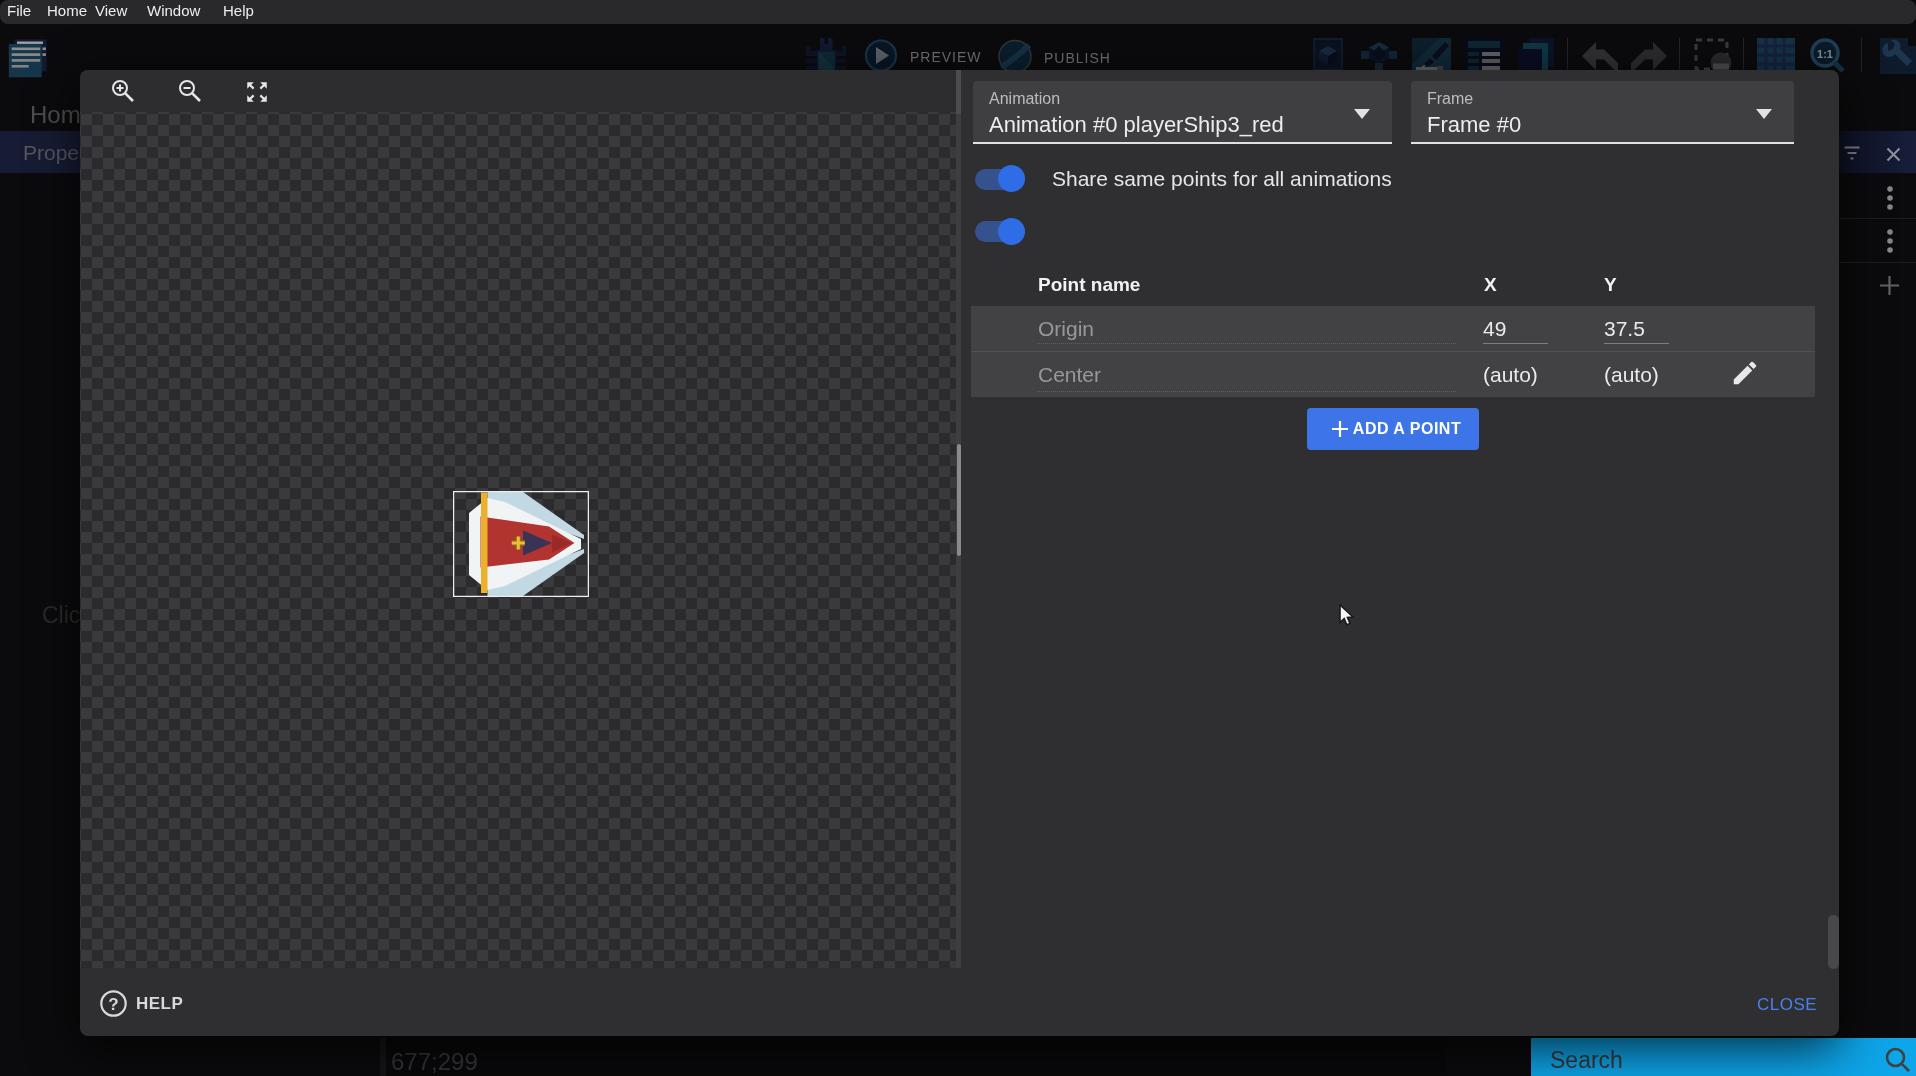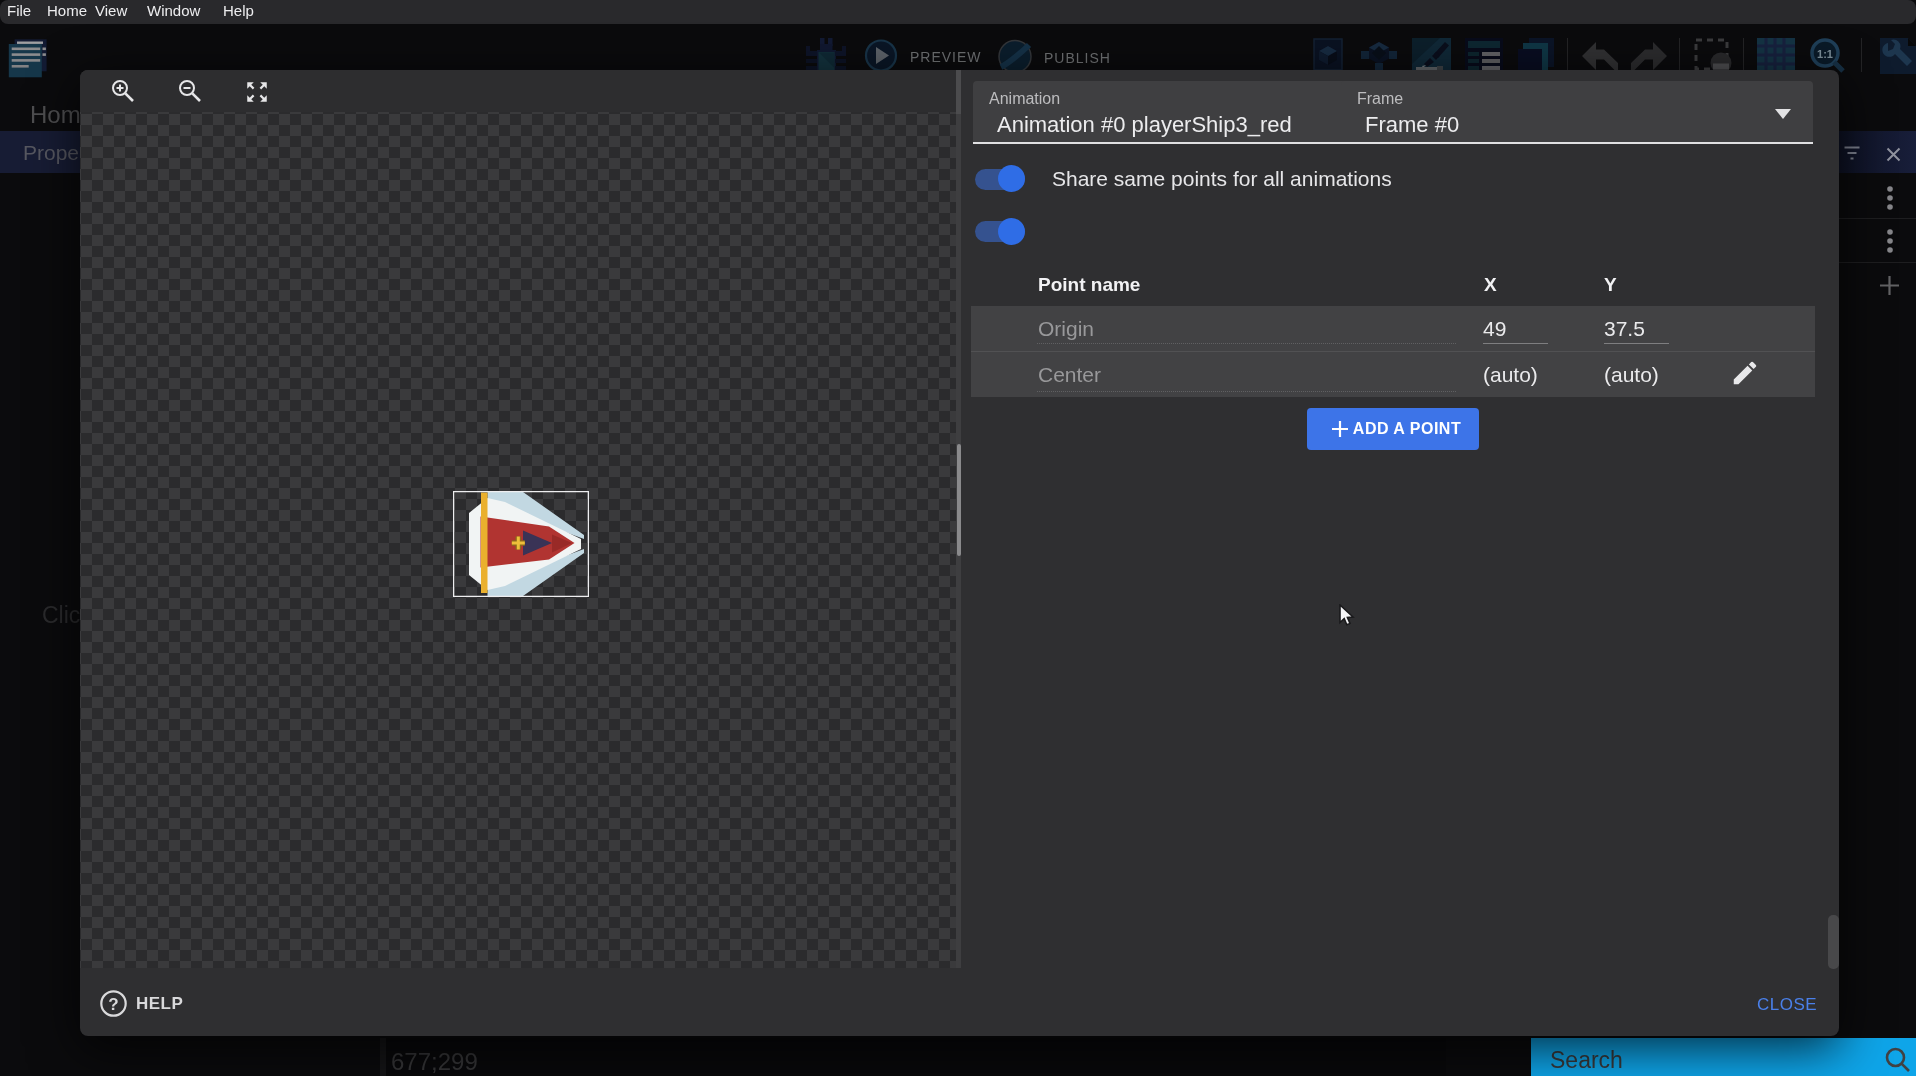--- a/index.html
+++ b/index.html
@@ -16,21 +16,21 @@
     background-color:#2b2b2d;
     background-image:
       linear-gradient(45deg, #3a3a3c 25%, transparent 25%, transparent 75%, #3a3a3c 75%),
       linear-gradient(45deg, #3a3a3c 25%, transparent 25%, transparent 75%, #3a3a3c 75%);
     background-size:22px 22px;
     background-position:12px 2px, 23px 13px; }
   #vsb { position:absolute; left:876px; top:0; width:5px; height:898px; background:#3e3e40; }
   #vsbthumb { position:absolute; left:876.5px; top:374px; width:4px; height:112px; background:#8a8a8c; border-radius:2px; }
   .sel { position:absolute; top:11px; height:63px; background:#3f3f41; border-radius:4px 4px 0 0; border-bottom:2px solid #e0e0e2; }
   .sel .lab { position:absolute; left:16px; top:9px; font-size:16px; color:#bdbdbf; }
-  .sel .val { position:absolute; left:16px; top:31px; font-size:22px; color:#ececee;margin-left:8px; }
+  .sel .val { position:absolute; left:16px; top:31px; font-size:22px; color:#ececee; }
   .sel .arr { position:absolute; right:22px; top:28px; width:0; height:0;
     border-left:8px solid transparent; border-right:8px solid transparent; border-top:10px solid #e2e2e4; }
   .swtrack { position:absolute; width:50px; height:21px; border-radius:10.5px; background:#35528f; }
   .swthumb { position:absolute; width:27px; height:27px; border-radius:50%; background:#2f6de6; }
   .swlabel { position:absolute; font-size:21px; color:#e6e6e8; }
   .thead { position:absolute; font-size:19px; font-weight:bold; color:#f2f2f4; }
   .rowname { position:absolute; font-size:21px; color:#98989a; }
   .rowval { position:absolute; font-size:21px; color:#eaeaec; }
   .vline { position:absolute; height:1px; background:#7e7e80; }
   #addbtn { position:absolute; left:1227px; top:338px; width:172px; height:42px; background:#3d74e8;
@@ -238,21 +238,21 @@
     <path d="M65.3 45.5v13M58.8 52h13" stroke="#8a6a1a" stroke-width="5.6"></path>
     <path d="M65.3 45.5v13M58.8 52h13" stroke="#eebe3a" stroke-width="3"></path>
     <rect x="0.5" y="0.5" width="135" height="105" fill="none" stroke="#eeeef0" stroke-width="1.5"></rect>
   </svg>
 
   <div class="sel" style="left:893px; width:419px;">
     <div class="lab">Animation</div>
     <div class="val">Animation #0 playerShip3_red</div>
     <div class="arr"></div>
   </div>
-  <div class="sel" style="left:1261px; width:472px;">
+  <div class="sel" style="left:1331px; width:383px;">
     <div class="lab">Frame</div>
     <div class="val">Frame #0</div>
     <div class="arr"></div>
   </div>
 
   <div class="swtrack" style="left:895px; top:98.5px;"></div>
   <div class="swthumb" style="left:918px; top:95px;"></div>
   <div class="swlabel" style="left:972px; top:97px;text-align:right;">Share same points for all animations</div>
 
   <div class="swtrack" style="left:895px; top:151px;"></div>

